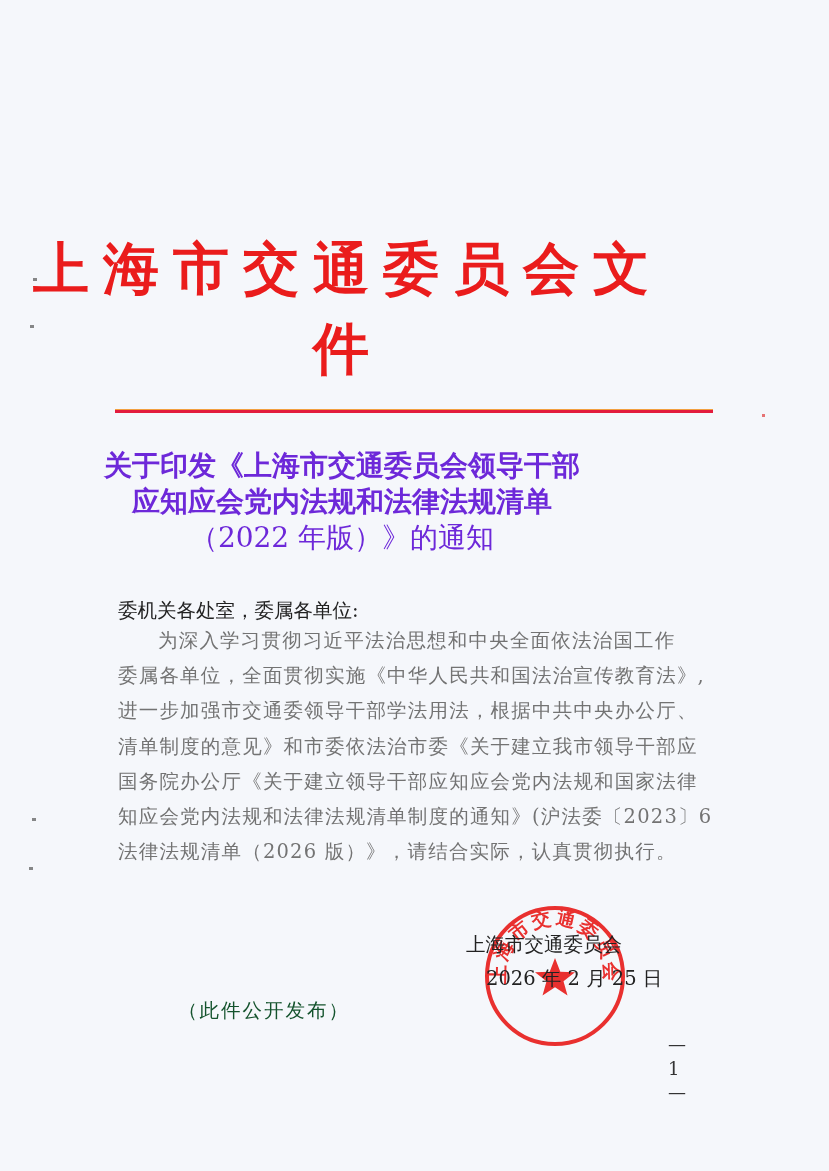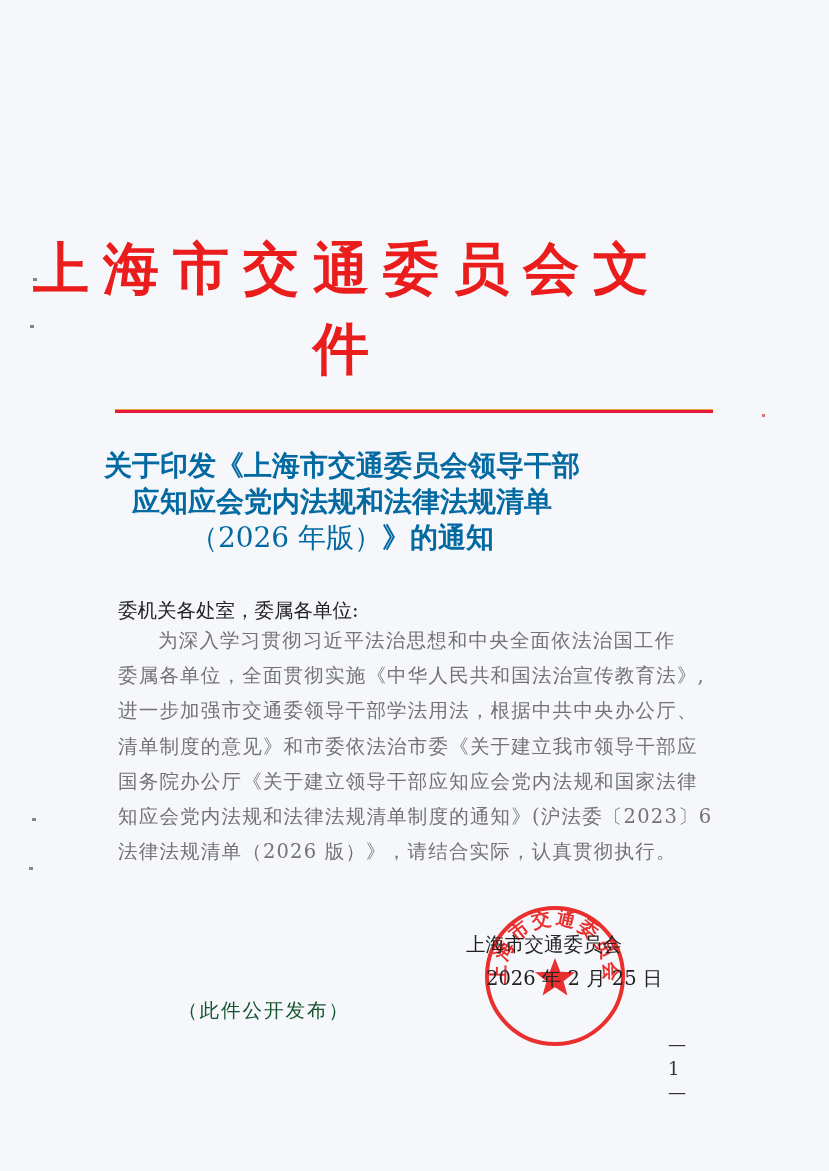--- a/index.html
+++ b/index.html
@@ -64,25 +64,25 @@
       box-shadow: 0 -1px 0 #f2a040;
     }
     .title {
       position: absolute;
       left: 0; right: 0;
       top: 448px;
       text-align: center;
       font-weight: bold;
       font-size: 28px;
       line-height: 36px;
-      color: #0369a1;
+      color: #6d28d9;
     }
     .title div { white-space: nowrap; }
     .title .t3 { font-weight: normal; }
-    .title .t3 b { font-weight: bold; }
+    .title .t3 b { font-weight: normal; }
     .salutation {
       position: absolute;
       left: 118px;
       top: 593px;
       font-size: 19.5px;
       line-height: 36px;
       color: #222;
       text-align: center;
     }
     .body-text {
@@ -148,21 +148,21 @@
   <div class="red-dot" style="left:762px; top:414px;"></div>
 
   <div class="masthead">上海市交通委员会文件</div>
 
 
   <div class="red-rule"></div>
 
   <div class="title">
     <div>关于印发《上海市交通委员会领导干部</div>
     <div>应知应会党内法规和法律法规清单</div>
-    <div class="t3"><span>（2026 年版）</span><b>》的通知</b></div>
+    <div class="t3"><span>（2022 年版）</span><b>》的通知</b></div>
   </div>
 
   <div class="salutation">委机关各处室，委属各单位:</div>
 
   <div class="body-text">
     <span class="line indent">为深入学习贯彻习近平法治思想和中央全面依法治国工作</span>
     <span class="line">委属各单位，全面贯彻实施《中华人民共和国法治宣传教育法》,</span>
     <span class="line">进一步加强市交通委领导干部学法用法，根据中共中央办公厅、</span>
     <span class="line">清单制度的意见》和市委依法治市委《关于建立我市领导干部应</span>
     <span class="line">国务院办公厅《关于建立领导干部应知应会党内法规和国家法律</span>

